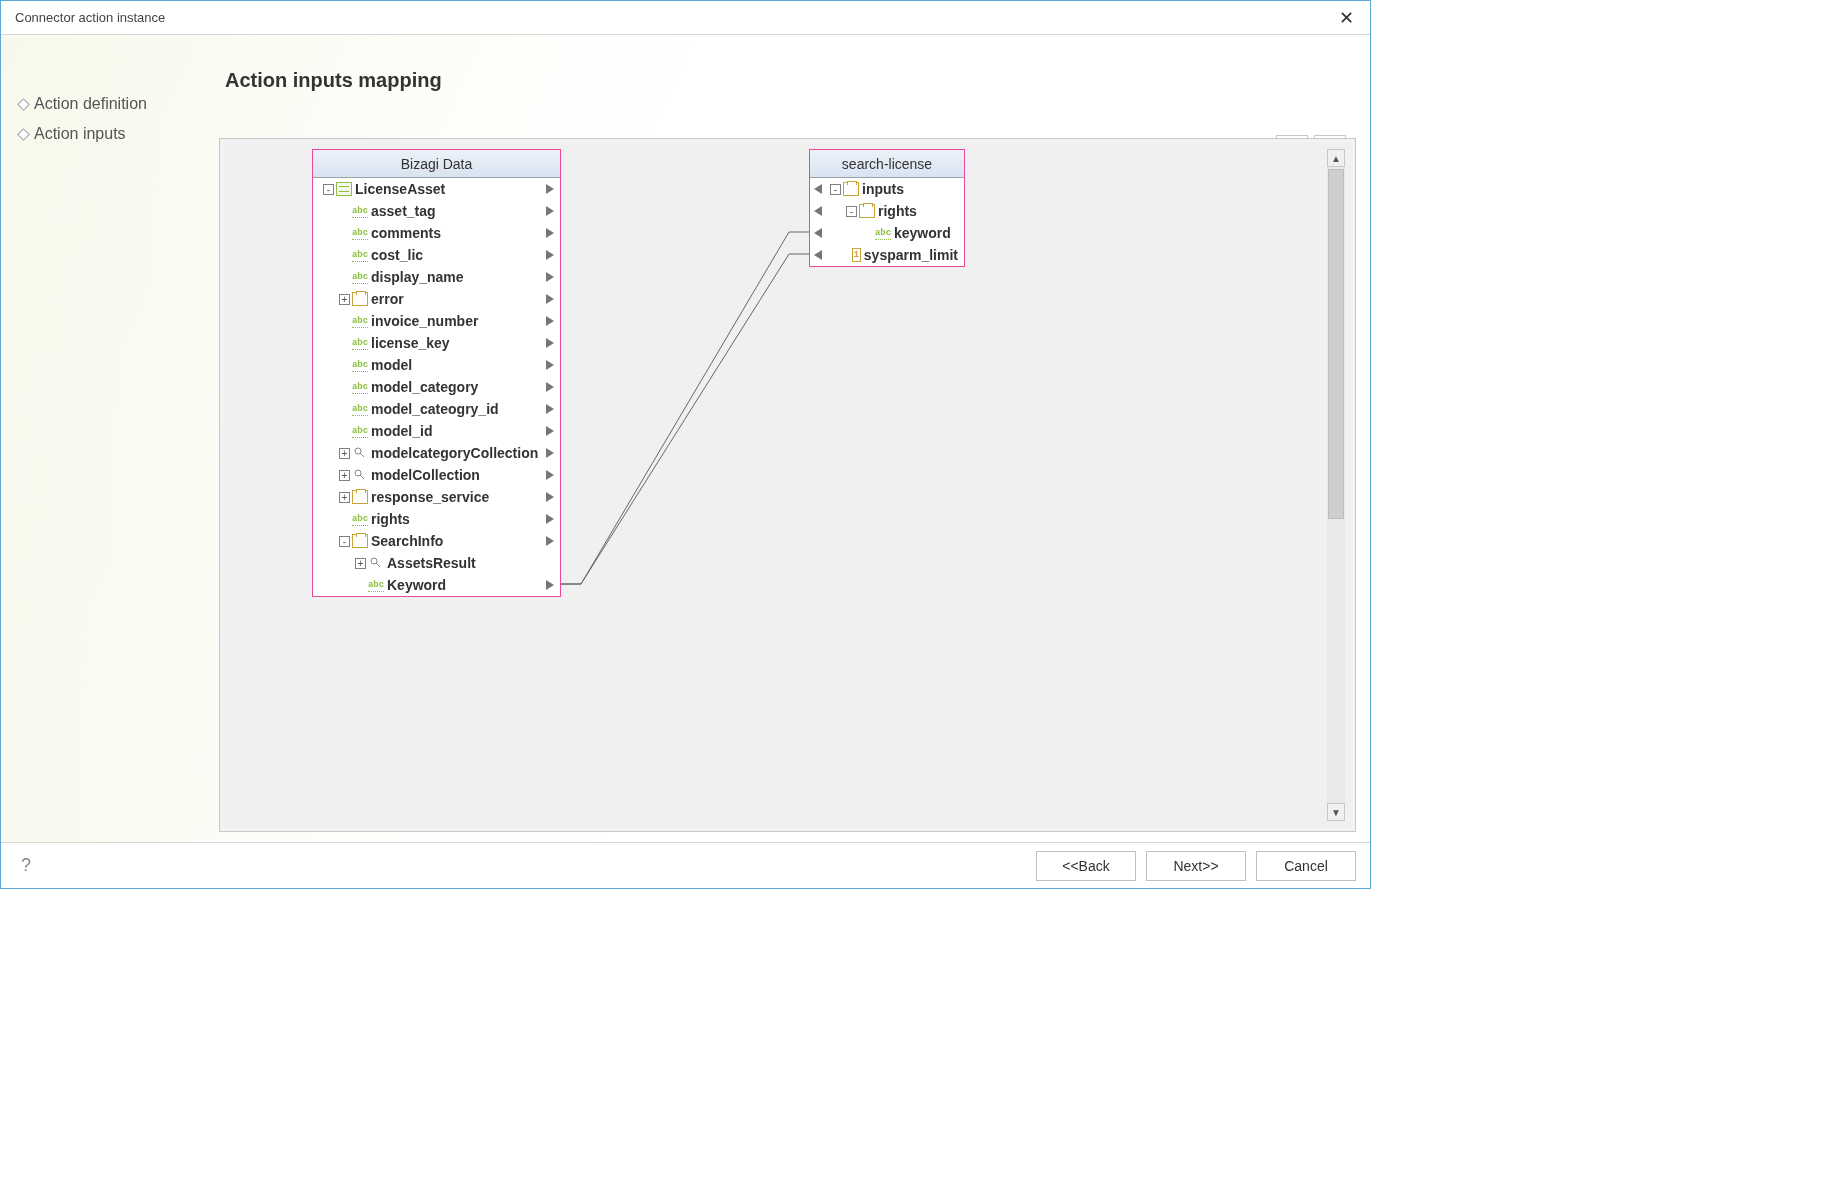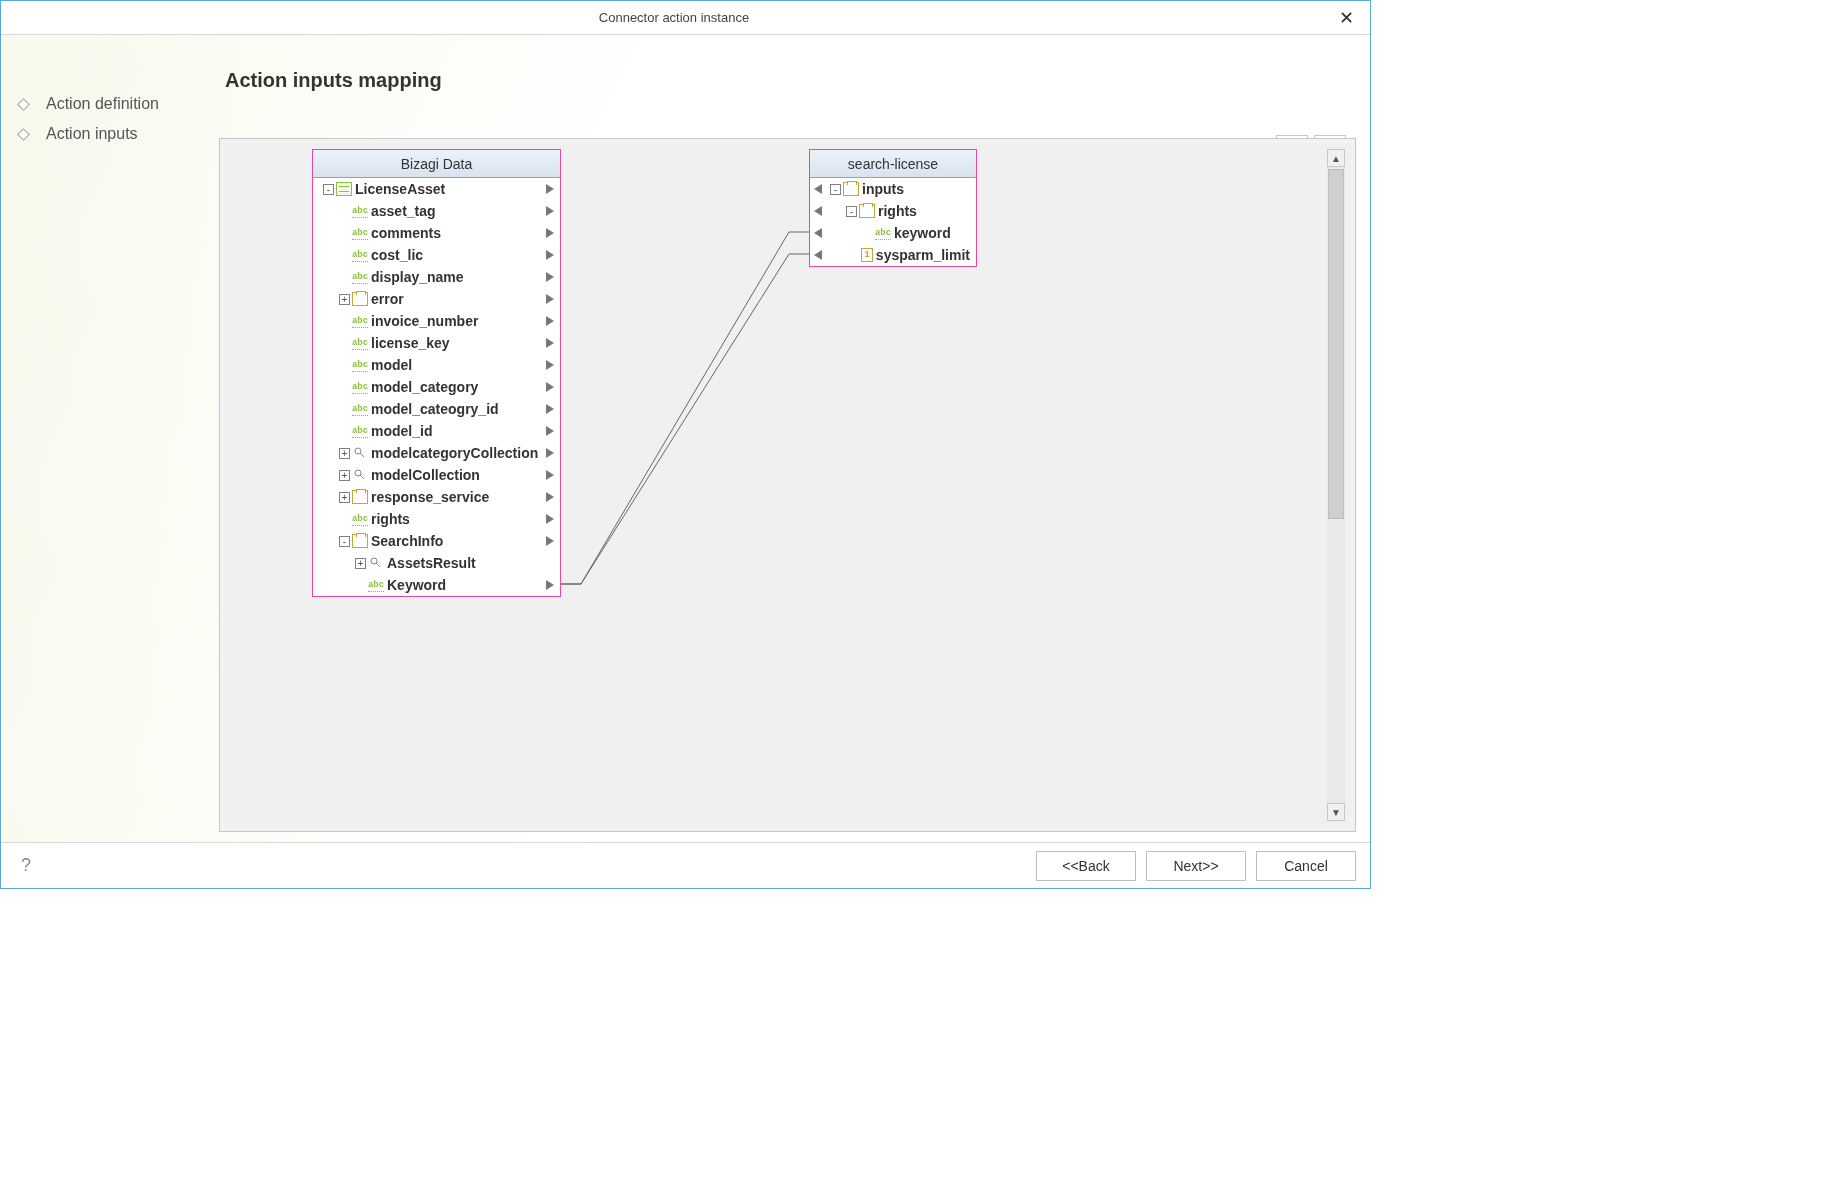--- a/index.html
+++ b/index.html
@@ -22,21 +22,21 @@
   .titlebar {
     height: 34px;
     display: flex;
     align-items: center;
     padding: 0 10px 0 14px;
     border-bottom: 1px solid #d8d8d8;
     background: #fff;
     font-size: 13px;
     color: #444;
   }
-  .titlebar .title { flex: 1; text-align: center; }
+  .titlebar .title { flex: 1; }
   .titlebar .close {
     font-size: 18px;
     cursor: pointer;
     padding: 0 6px;
     color: #333;
   }
   .body {
     flex: 1;
     display: flex;
     position: relative;
@@ -46,21 +46,21 @@
       #fff;
   }
   .sidebar {
     width: 218px;
     padding: 54px 0 0 18px;
     font-size: 16px;
   }
   .side-item {
     display: flex;
     align-items: center;
-    gap: 18px;
+    gap: 6px;
     padding: 6px 0;
     cursor: pointer;
     color: #555;
   }
   .diamond {
     width: 9px; height: 9px;
     border: 1px solid #9aa2a7;
     transform: rotate(45deg);
     background: #fff;
   }
@@ -117,21 +117,21 @@
     height: 28px;
     background: linear-gradient(#edf2f9,#d8e3f0);
     border-bottom: 1px solid #9aa2a7;
     display: flex;
     align-items: center;
     justify-content: center;
     font-weight: 400;
     color: #333;
   }
   .panel.left  { top: 6px; left: 88px; width: 249px; }
-  .panel.right { top: 6px; left: 585px; width: 168px; }
+  .panel.right { top: 6px; left: 585px; width: 156px; }
   .tree-row {
     display: flex;
     align-items: center;
     height: 22px;
     padding: 0 6px 0 4px;
     white-space: nowrap;
   }
   .tree-row .pad { display:inline-block; }
   .exp {
     width: 11px; height: 11px;

